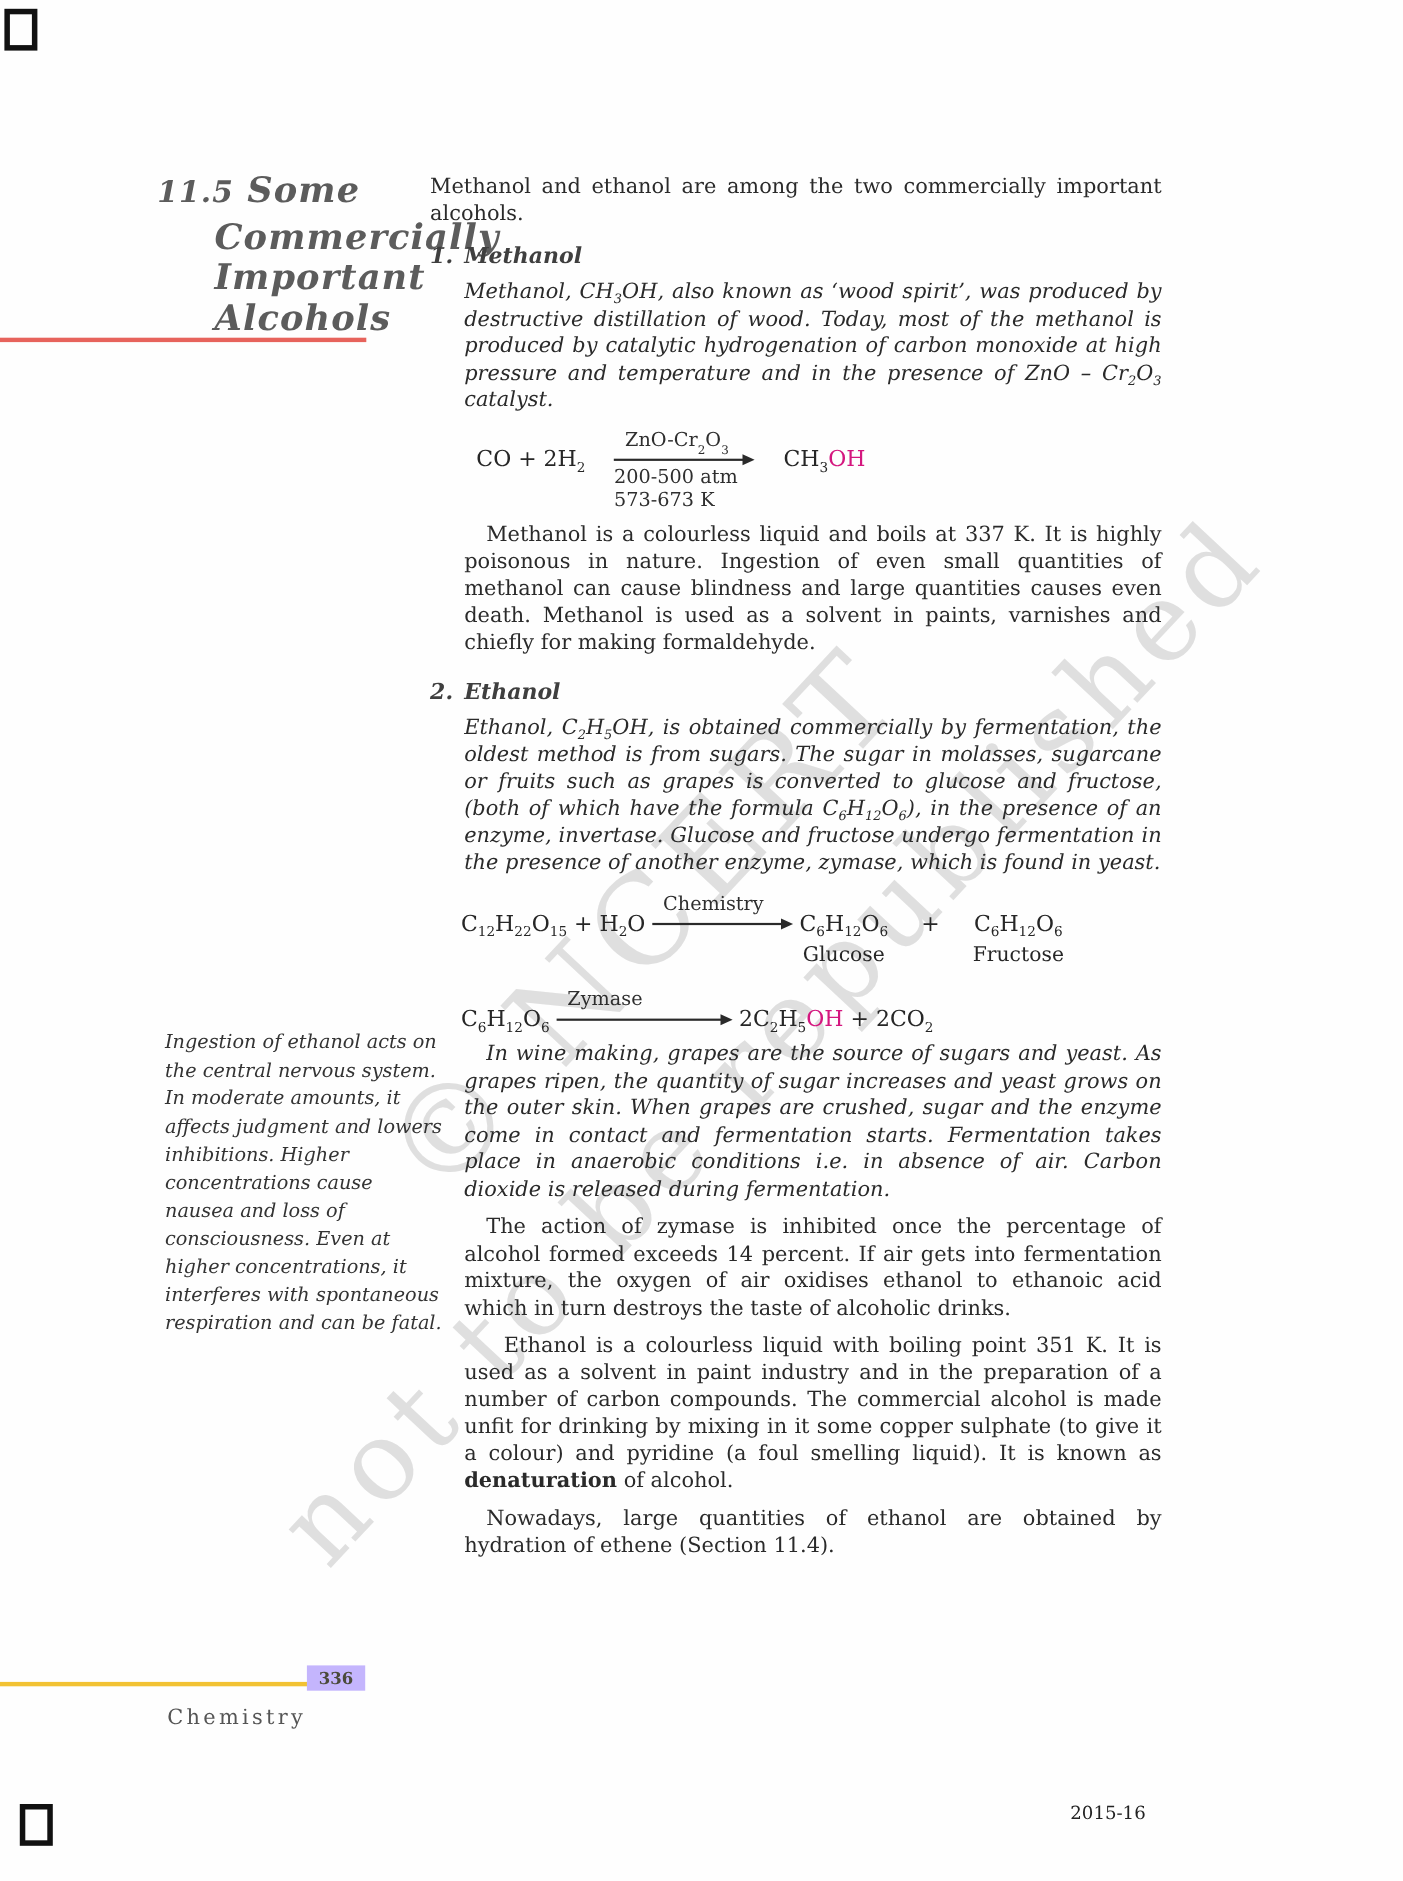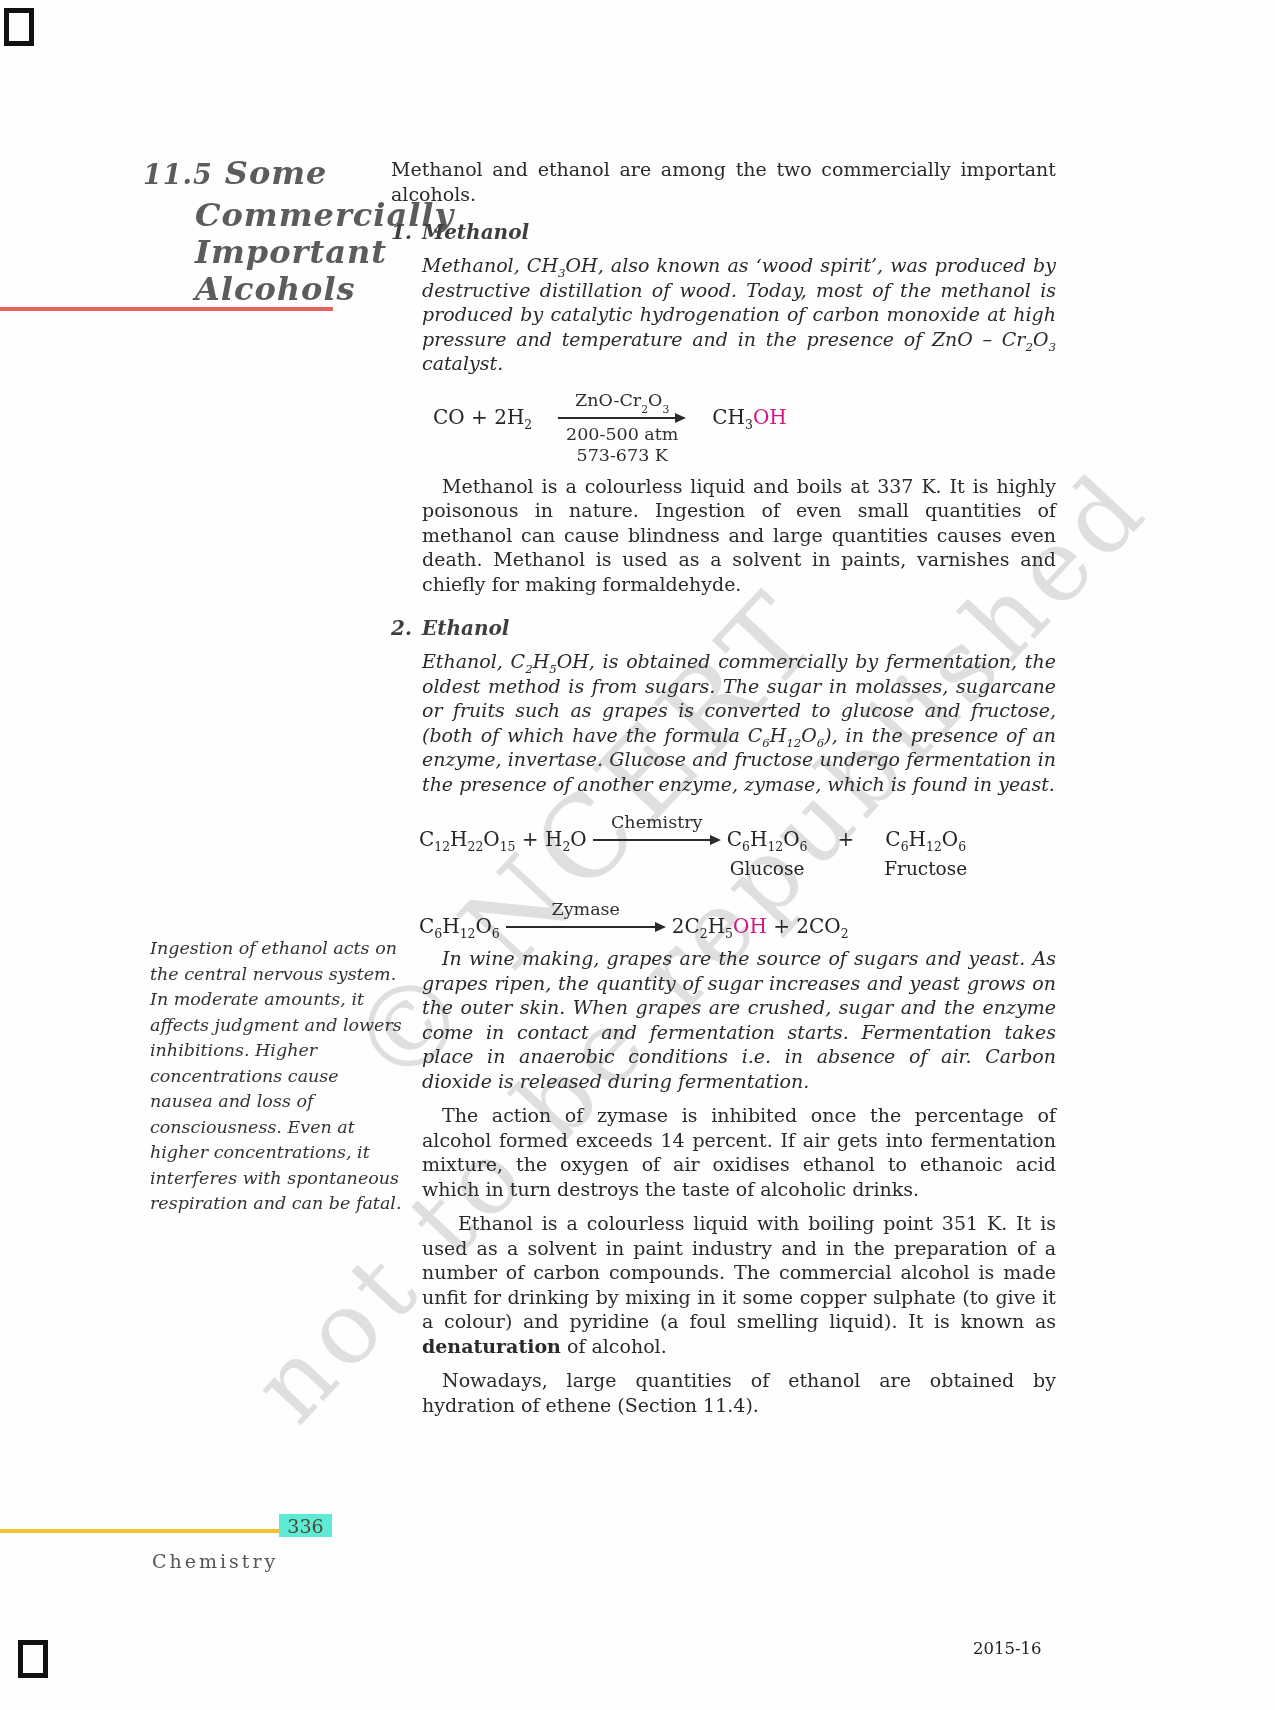--- a/index.html
+++ b/index.html
@@ -123,21 +123,20 @@
     color: #262626;
     text-align: left;
   }
   .eq1 { margin: 12px 0 8px 42px; gap: 20px; }
   .eq2 { margin: 14px 0 0 28px; }
   .eq3 { margin: 18px 0 8px 28px; }
   .eq-f.pad { padding-top: 17px; white-space: nowrap; }
   .rxn {
     display: flex;
     flex-direction: column;
-    align-items: center;
     margin: 0 6px;
   }
   .cond { font-size: 17.5px; color: #2e2e2e; }
   .cond.above {
     height: 22px;
     display: flex;
     align-items: flex-end;
     padding: 0 10px 2px 10px;
     white-space: nowrap;
   }
@@ -206,27 +205,28 @@
     color: #555;
     z-index: 2;
     margin-top: 38px;
   }
   .page-badge {
     position: absolute;
     left: 279px;
     top: 1514px;
     width: 53px;
     height: 23px;
-    background: #5eead4;
+    background: #c4b5fd;
     display: flex;
     align-items: center;
     justify-content: center;
-    font-size: 19px;
+    font-size: 15px;
     color: #4a4a3a;
     z-index: 2;
+    font-weight: bold;
   }
   .year {
     position: absolute;
     left: 973px;
     top: 1639px;
     font-size: 16.5px;
     color: #222;
     z-index: 1;
   }
 </style>

